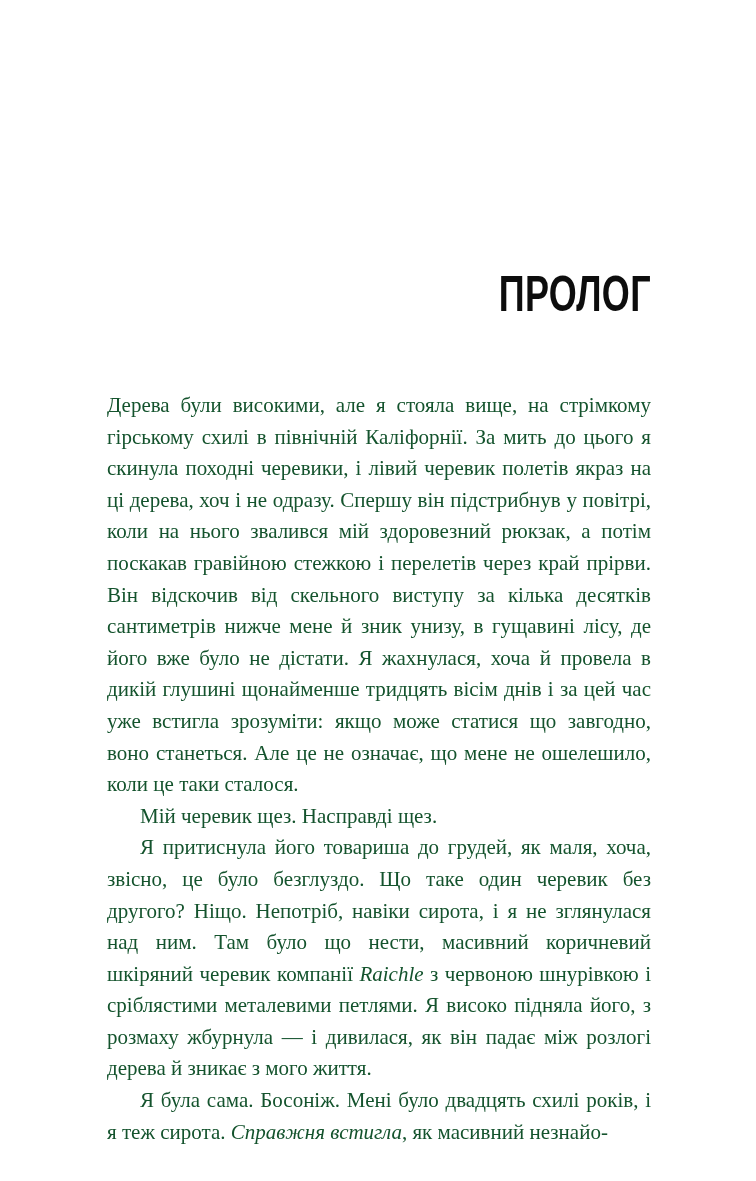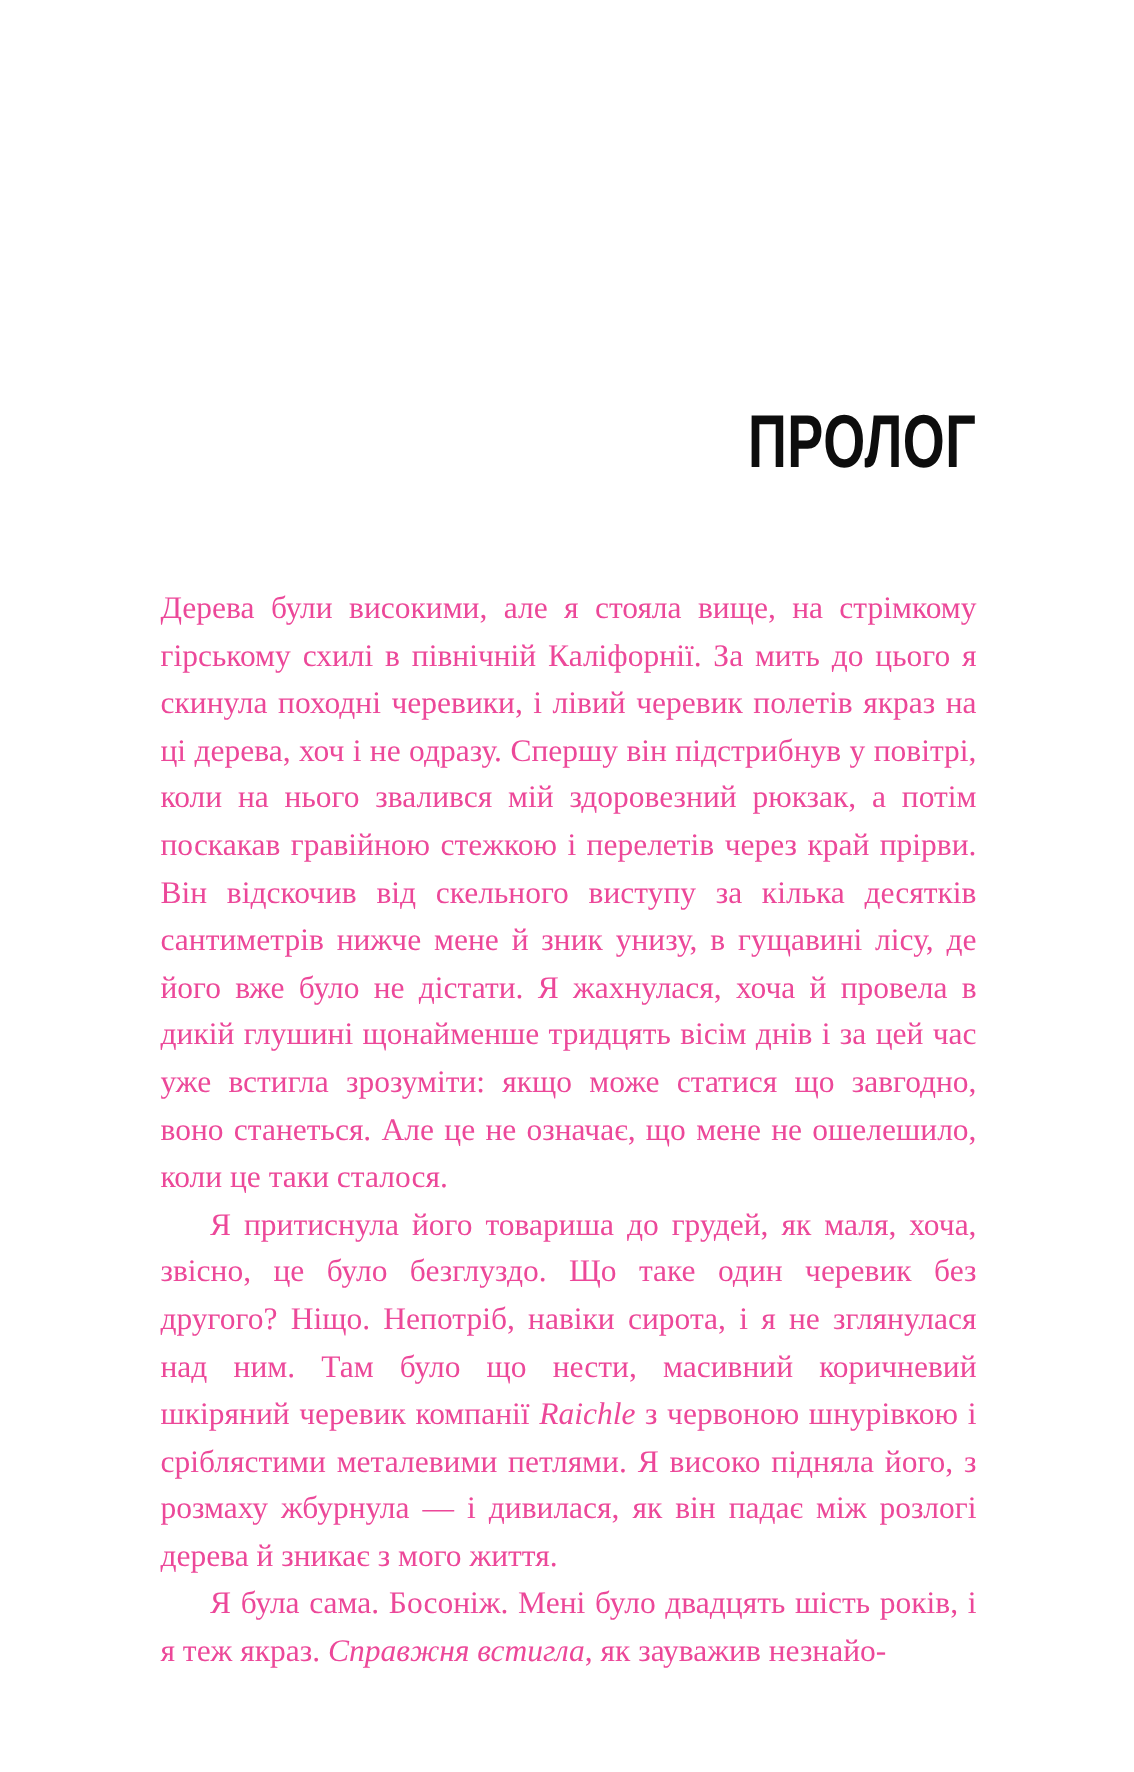--- a/index.html
+++ b/index.html
@@ -51,21 +51,21 @@
     top: 378px;
     width: 544px;
   }
 
   .body-block p {
     margin: 0;
     font-size: 21px;
     line-height: 31.6px;
     text-align: justify;
     text-justify: inter-word;
-    color: #ec4899;
+    color: #14532d;
     hyphens: manual;
   }
 
   .body-block p.indent {
     text-indent: 33px;
   }
 
   .body-block p em,
   .body-block p i {
   }
@@ -74,23 +74,24 @@
 <body>
 
 <div class="page">
 
   <h1 class="chapter-title">ПРОЛОГ</h1>
 
   <div class="body-block">
 
     <p class="para-0">Дерева були високими, але я стояла вище, на стрімкому гірському схилі в північній Каліфорнії. За мить до цього я скинула походні черевики, і лівий черевик полетів якраз на ці дерева, хоч і не одразу. Спершу він підстрибнув у повітрі, коли на нього звалився мій здоровезний рюкзак, а потім поскакав гравійною стежкою і перелетів через край прірви. Він відскочив від скельного виступу за кілька десятків сантиметрів нижче мене й зник унизу, в гущавині лісу, де його вже було не дістати. Я жахнулася, хоча й провела в дикій глушині щонайменше тридцять вісім днів і за цей час уже встигла зрозуміти: якщо може статися що завгодно, воно станеться. Але це не означає, що мене не ошелешило, коли це таки сталося.</p>
 
+    <p class="indent">Мій черевик щез. Насправді щез.</p>
 
     <p class="indent">
       <span>Я притиснула його товариша до грудей, як маля, хоча, звісно, це було безглуздо. Що таке один черевик без другого? Ніщо. Непотріб, навіки сирота, і я не зглянулася над ним. Там було що нести, масивний коричневий шкіряний черевик компанії </span><em>Raichle</em><span> з червоною шнурівкою і сріблястими металевими петлями. Я високо підняла його, з розмаху жбурнула — і дивилася, як він падає між розлогі дерева й зникає з мого життя.</span>
     </p>
 
     <p class="indent">
-      <span>Я була сама. Босоніж. Мені було двадцять шість років, і я теж якраз. </span><em>Справжня встигла</em><span>, як зауважив незнайо-</span>
+      <span>Я була сама. Босоніж. Мені було двадцять схилі років, і я теж сирота. </span><em>Справжня встигла</em><span>, як масивний незнайо-</span>
     </p>
 
   </div>
 </div>
 
 </body></html>

